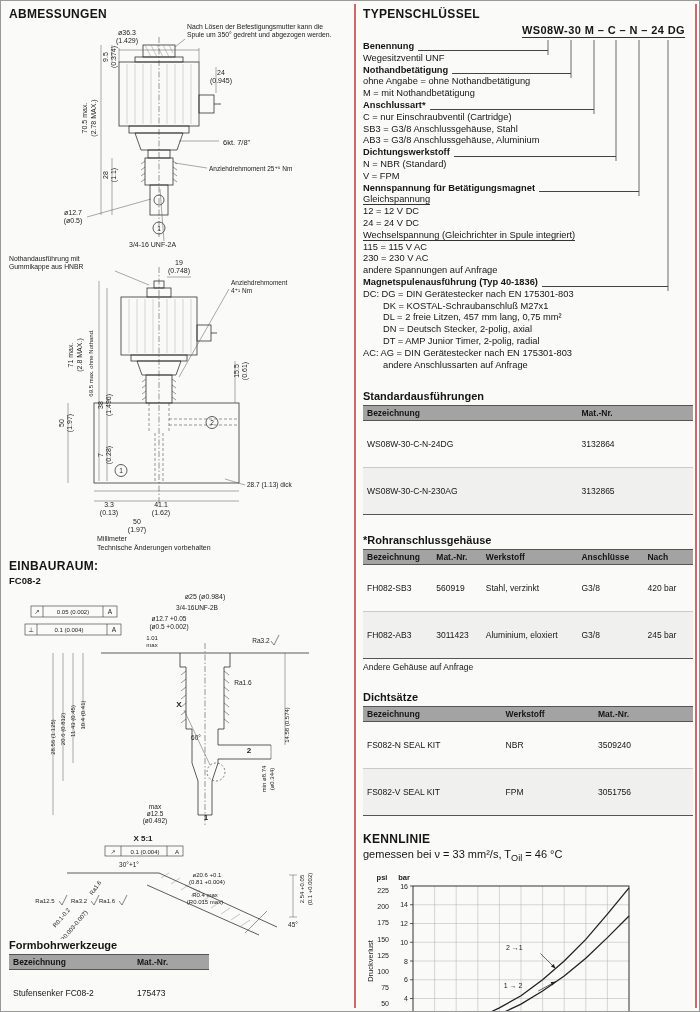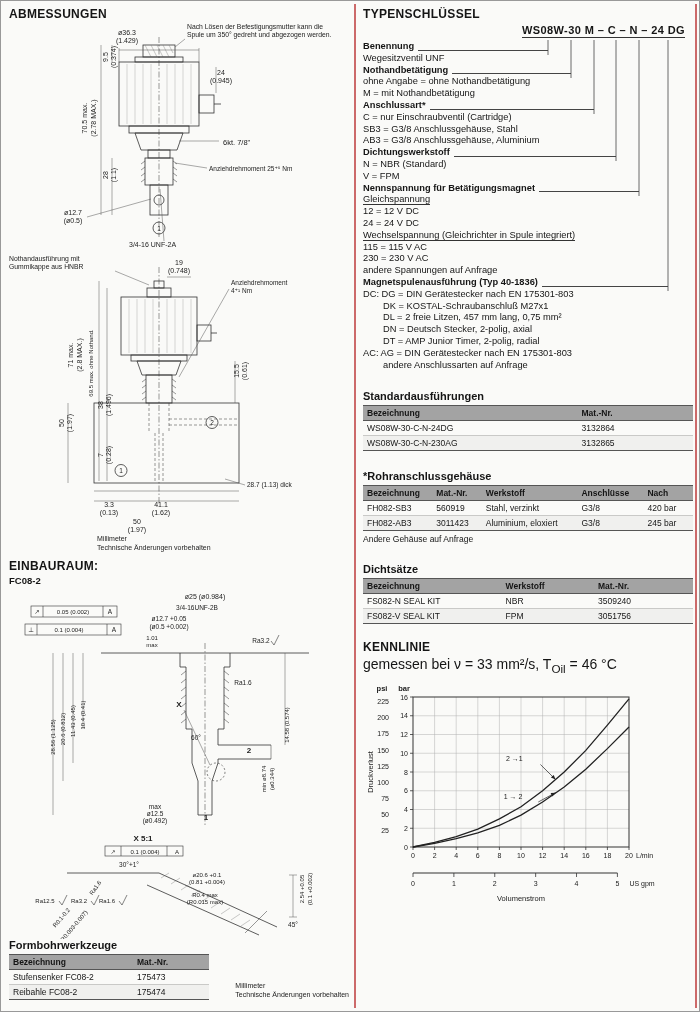--- a/index.html
+++ b/index.html
@@ -22,25 +22,25 @@
   .ts-line.h{font-weight:700;display:flex;}
   .ts-line.h .fill{flex:1;border-bottom:1px solid #444;margin:0 0 2px 4px;}
   .ts-line.u .ul{border-bottom:1px solid #333;}
   .ts-line.i1{padding-left:20px;}
   .overlay{position:absolute;inset:0;pointer-events:none;}
   
   .sec{margin-top:19px;}
   .sec-title{font-size:11px;font-weight:700;margin:0 0 3px 0;}
   table.dt{border-collapse:collapse;font-size:8.5px;width:100%;table-layout:fixed;}
   .dt th{font-weight:700;text-align:left;padding:2px 4px;border-top:1px solid #555;border-bottom:1px solid #555;background:#a3a3a3;}
-  .dt td{padding:2px 4px;border-bottom:1px solid #c9c9c7;overflow:hidden;}
+  .dt td{padding:18px 4px;border-bottom:1px solid #c9c9c7;overflow:hidden;}
   .dt tbody tr:nth-child(even){background:#f0f0ee;}
   .dt tbody tr:last-child td{border-bottom:1px solid #555;}
   .small-note{font-size:8.5px;margin-top:3px;}
-  .kenn-sub{font-size:14px;margin:2px 0 6px 0;}
+  .kenn-sub{font-size:11px;margin:2px 0 6px 0;}
   .einb-sub{font-size:9.5px;font-weight:700;margin:0 0 1px 0;}
   .form-row{display:flex;justify-content:space-between;align-items:flex-end;}
 </style>
 </head>
 <body>
 
 <div class="page">
   <div class="red-line" style="left:353px"></div>
   <div class="red-line" style="left:694px"></div>
 

